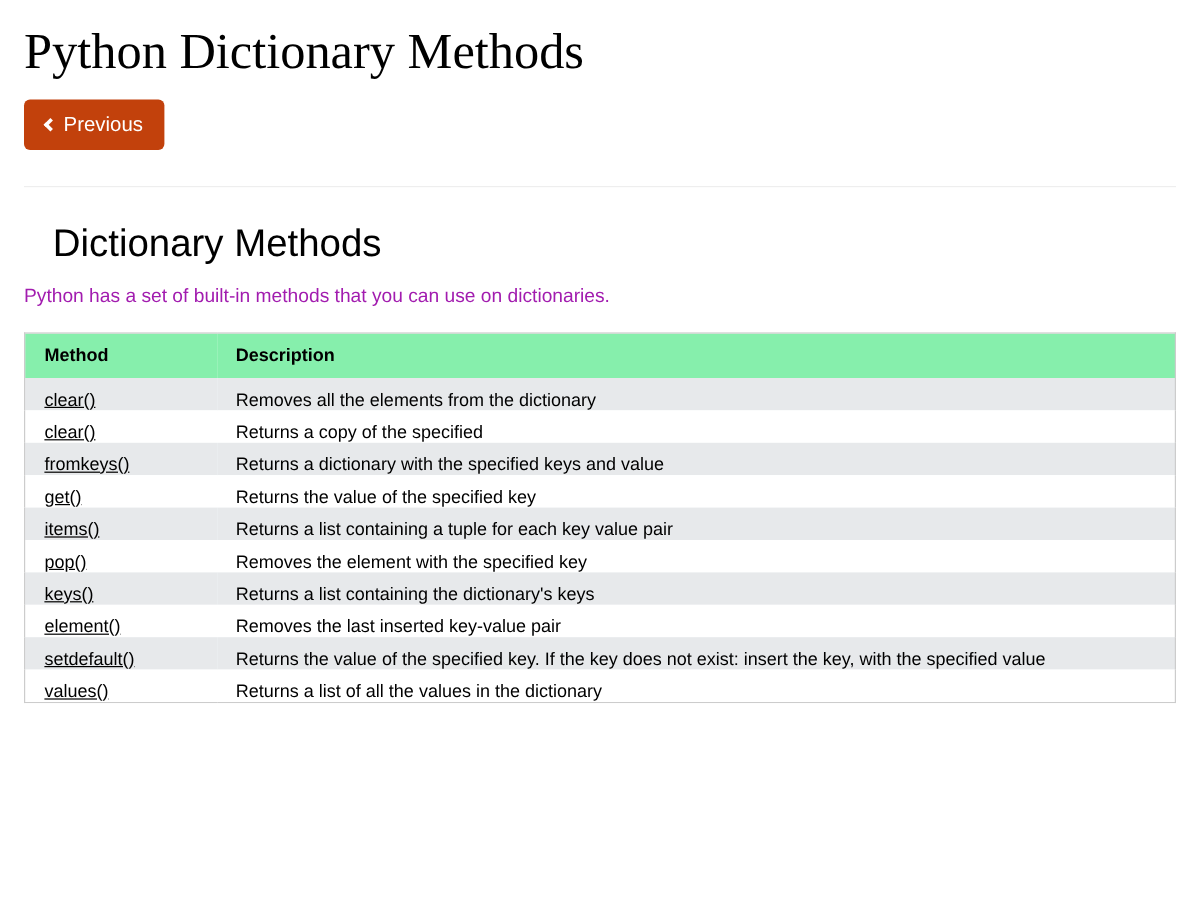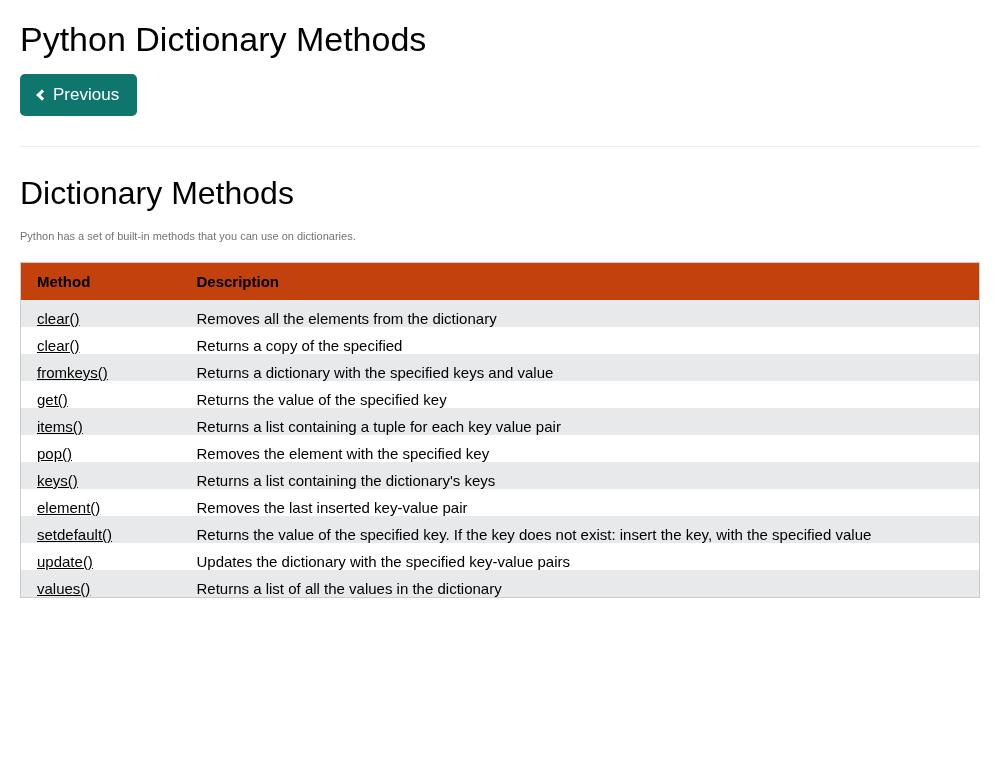--- a/index.html
+++ b/index.html
@@ -7,30 +7,31 @@
       padding: 0;
       box-sizing: border-box;
     }
     body {
       font-family: 'Segoe UI', Verdana, sans-serif;
       color: #000;
       background: #fff;
       padding: 0 20px;
     }
     h1 {
-      font-size: 34px;
+      font-size: 42px;
       font-weight: 400;
       margin-top: 20px;
       margin-bottom: 15px;
       color: #000;
+      font-family: Liberation Serif, serif;
     }
     .previous-btn {
       display: inline-flex;
       align-items: center;
-      background-color: #0f766e;
+      background-color: #c2410c;
       color: #fff;
       border: none;
       padding: 11px 18px;
       font-size: 17px;
       font-weight: 400;
       cursor: pointer;
       border-radius: 5px;
       font-family: inherit;
     }
     .chevron {
@@ -46,37 +47,38 @@
       border: none;
       border-top: 1px solid #eee;
       margin-top: 30px;
       margin-bottom: 28px;
     }
     h2 {
       font-size: 32px;
       font-weight: 400;
       margin-bottom: 18px;
       color: #000;
+      margin-left: 24px;
     }
     .intro-text {
-      font-size: 11px;
-      color: #737373;
+      font-size: 16px;
+      color: #a21caf;
       margin-bottom: 20px;
     }
     table {
       width: 100%;
       border-collapse: collapse;
       font-size: 15px;
       border: 1px solid #ccc;
     }
     th {
       text-align: left;
       padding: 10px 0 10px 16px;
       font-weight: 700;
-      background: #c2410c;
+      background: #86efac;
     }
     td {
       padding: 10px 0 0 16px;
       vertical-align: top;
     }
     td.method-cell {
       width: 160px;
     }
     tbody tr:nth-child(odd) {
       background-color: #e7e9eb;
@@ -146,24 +148,20 @@
       </tr>
       <tr>
         <td class="method-cell"><a class="method-link">element()</a></td>
         <td>Removes the last inserted key-value pair</td>
       </tr>
       <tr>
         <td class="method-cell"><a class="method-link">setdefault()</a></td>
         <td>Returns the value of the specified key. If the key does not exist: insert the key, with the specified value</td>
       </tr>
       <tr>
-        <td class="method-cell"><a class="method-link">update()</a></td>
-        <td>Updates the dictionary with the specified key-value pairs</td>
-      </tr>
-      <tr>
         <td class="method-cell"><a class="method-link">values()</a></td>
         <td>Returns a list of all the values in the dictionary</td>
       </tr>
     </tbody>
 </table>
 
 
 
 
 </body></html>

